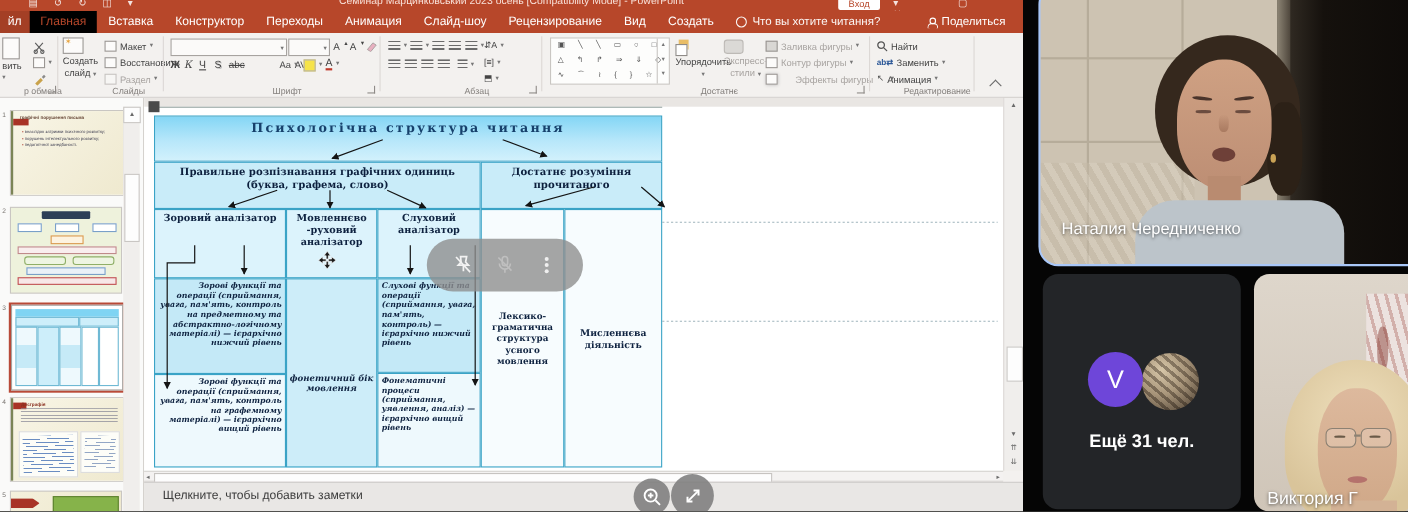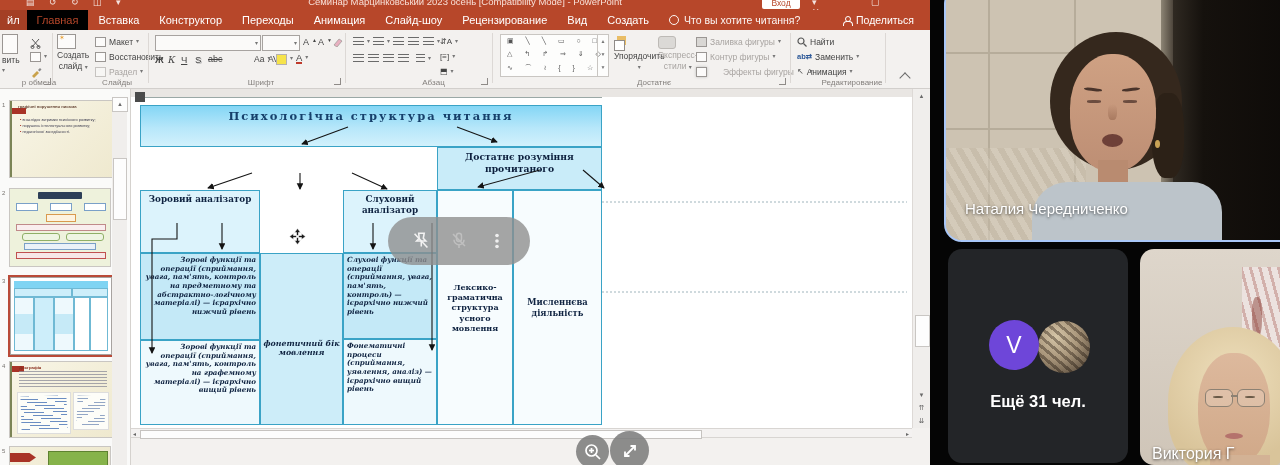--- a/index.html
+++ b/index.html
@@ -373,24 +373,28 @@
     </div>
 
     <div class="editor">
       <div class="edtop"></div>
       <div style="position:absolute;left:9px;top:8px;width:462px;height:1px;background:#9aa8a6;"></div>
       <div style="position:absolute;left:4px;top:3px;width:10px;height:10px;background:#4a4a4a;"></div>
 
       <div class="cell" style="left:9px;top:16px;width:462px;height:42px;background:linear-gradient(180deg,#84d6f5,#b7e7fa 55%,#d2f1fc);text-align:center;">
         <div style="font-weight:bold;font-size:11.5px;letter-spacing:2px;color:#16406b;padding-top:3px;">Психологічна структура читання</div>
       </div>
+      <div class="cell" style="left:9px;top:58px;width:297px;height:43px;background:#c9ecf9;text-align:center;">
+        <div style="font-weight:bold;font-size:9.2px;line-height:1.25;padding:3px 14px 0;color:#0c1f3d;">Правильне розпізнавання графічних одиниць (буква, графема, слово)</div>
+      </div>
       <div class="cell" style="left:306px;top:58px;width:165px;height:43px;background:#c9ecf9;text-align:center;">
         <div style="font-weight:bold;font-size:9.2px;line-height:1.25;padding:3px 14px 0;color:#0c1f3d;">Достатнє розуміння прочитаного</div>
       </div>
       <div class="cell hdr" style="left:9px;top:101px;width:120px;height:63px;"><span>Зоровий аналізатор</span></div>
+      <div class="cell hdr" style="left:129px;top:101px;width:83px;height:63px;"><span>Мовленнєво -руховий аналізатор</span></div>
       <div class="cell hdr" style="left:212px;top:101px;width:94px;height:63px;"><span>Слуховий аналізатор</span></div>
       <div class="cell" style="left:306px;top:101px;width:76px;height:235px;background:#f7fcfe;display:flex;align-items:center;justify-content:center;">
         <div style="font-weight:bold;font-size:8px;text-align:center;line-height:1.3;padding:0 3px;">Лексико-граматична структура усного мовлення</div>
       </div>
       <div class="cell" style="left:382px;top:101px;width:89px;height:235px;background:#f7fcfe;display:flex;align-items:center;justify-content:center;">
         <div style="font-weight:bold;font-size:8.4px;text-align:center;line-height:1.3;padding:0 4px;">Мисленнєва діяльність</div>
       </div>
       <div class="cell body-cell" style="left:9px;top:164px;width:120px;height:87px;background:#c4e9f7;text-align:right;"><span>Зорові функції та операції (сприймання, увага, пам'ять, контроль на предметному та абстрактно-логічному матеріалі) — ієрархічно нижчий рівень</span></div>
       <div class="cell body-cell" style="left:9px;top:251px;width:120px;height:85px;background:#eef9fd;text-align:right;"><span>Зорові функції та операції (сприймання, увага, пам'ять, контроль на графемному матеріалі) — ієрархічно вищий рівень</span></div>
       <div class="cell" style="left:129px;top:164px;width:83px;height:172px;background:#cdedf9;">
@@ -461,20 +465,23 @@
       <div class="vbtn" style="top:313px;font-size:7px;">⇈</div>
       <div class="vbtn" style="top:326px;font-size:7px;">⇊</div>
     </div>
 
     <div class="hscroll">
       <div class="harr" style="left:2px;">◂</div>
       <div class="hthumb"></div>
       <div class="harr" style="right:3px;">▸</div>
     </div>
 
+    <div class="notes">
+      <span>Щелкните, чтобы добавить заметки</span>
+    </div>
 
     <div class="zoomc" style="left:576px;top:435px;width:33px;height:33px;">
       <svg width="20" height="20">
           <g stroke="#fff" stroke-width="1.7" fill="none">
             <circle cx="8.5" cy="8.5" r="5.5"></circle>
             <line x1="12.8" y1="12.8" x2="17" y2="17"></line>
             <line x1="8.5" y1="6" x2="8.5" y2="11"></line>
             <line x1="6" y1="8.5" x2="11" y2="8.5"></line>
           </g>
         </svg>

